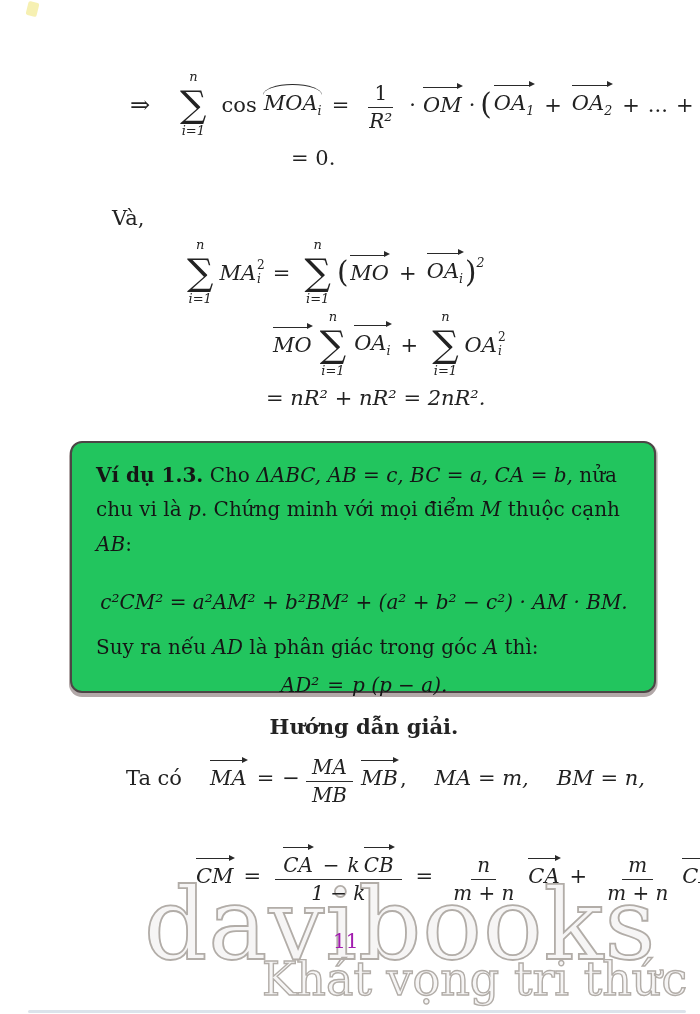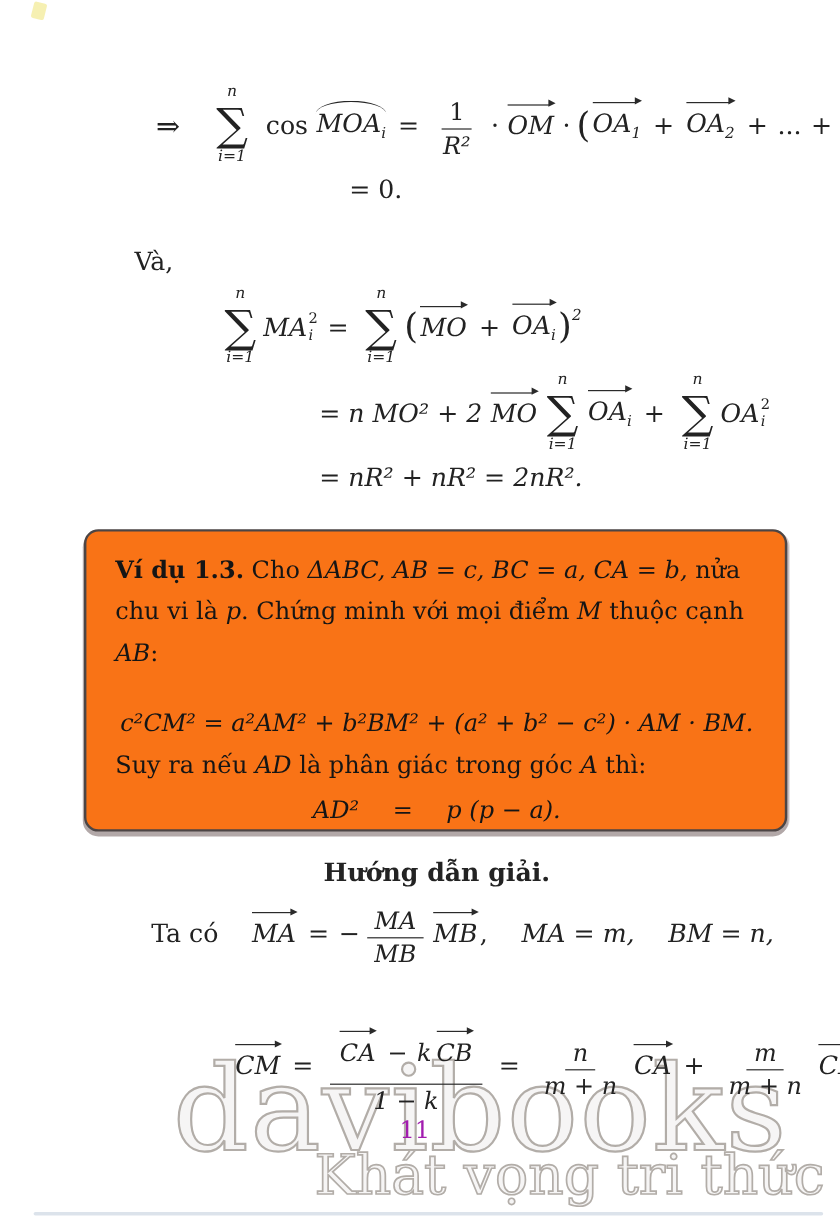--- a/index.html
+++ b/index.html
@@ -27,43 +27,43 @@
   .mxs { margin:0 5px; }
   .mfun { margin:0 5px 0 9px; }
   .implies { font-size:24px; margin-right:24px; }
   .gap { display:inline-block; width:28px; }
   .sum { display:inline-flex; flex-direction:column; align-items:center; line-height:1; margin:0 6px; }
   .sum .slim { font-size:13px; font-style:italic; line-height:1.15; }
   .sum .sigma { font-size:37px; font-style:normal; line-height:.95; padding:2px 0; }
   .frac { display:inline-flex; flex-direction:column; align-items:center; margin:0 6px; font-size:.95em; line-height:1.3; }
   .frac .num { display:flex; align-items:center; justify-content:center; padding:7px 6px 0; border-bottom:1.5px solid #2b2b2b; }
   .frac .den { padding:1px 6px 0; }
-  .vec { position:relative; display:inline-block; margin:12px 2px; }
+  .vec { position:relative; display:inline-block; margin:0 2px; }
   .vec::before { content:""; position:absolute; left:0; right:4px; top:-6px; border-top:1.4px solid #2a2a2a; }
   .vec::after { content:""; position:absolute; right:-4px; top:-9.5px; border:3.5px solid transparent; border-left:6.5px solid #2a2a2a; }
   .hat { position:relative; display:inline-block; padding:0 2px; }
   .hat::before { content:""; position:absolute; left:1px; right:2px; top:-7px; height:10px;
     border-top:1.7px solid #262626; border-radius:50% 50% 0 0 / 100% 100% 0 0; }
   .msub { font-size:.6em; font-style:italic; }
   .msup { font-size:.6em; position:relative; top:-10px; }
   .supsub { display:inline-flex; flex-direction:column; align-items:flex-start; font-size:.58em; line-height:1.1; vertical-align:-.45em; margin-left:1px; }
   .supsub .ss-sub { font-style:italic; }
   .supsub .ss-sup { font-style:normal; }
   .bigp { font-size:1.4em; font-style:normal; line-height:1; }
   
   .example-box {
     position:absolute; left:70px; top:441px; width:586px; height:252px; z-index:1;
-    background:#f97316; border:2px solid #4c4545; border-radius:12px;
+    background:#22c55e; border:2px solid #4c4545; border-radius:12px;
     box-shadow:0 3px 0 1px #b2a8a8, 2px 2px 0 0 #d8d0d0;
     padding:15px 22px 0 24px; font-size:20px; line-height:1.72; color:#151515;
   }
   .example-box .b { font-weight:bold; }
   .it { font-style:italic; }
   .center-f { text-align:center; font-style:italic; margin-top:24px; }
-  .frow { display:flex; align-items:center; justify-content:center; font-style:italic; margin-top:4px;gap:20px; }
+  .frow { display:flex; align-items:center; justify-content:center; font-style:italic; margin-top:4px; }
   
   .heading { position:absolute; left:0; top:714px; width:700px; text-align:center;
     font-weight:bold; font-size:21px; transform:translateX(14px); z-index:1; }
   
   .wm { position:absolute; z-index:0; color:rgba(180,175,170,0.12);
     -webkit-text-stroke:1.8px #b2ada8; font-family:"DejaVu Serif","Liberation Serif",serif; }
   .wm-brand { left:144px; top:878px; font-size:99px; line-height:.95; letter-spacing:1px; }
   .wm-slogan { left:262px; top:956px; font-size:46px; line-height:1; -webkit-text-stroke:1.4px #b2ada8; }
   .page-number { position:absolute; left:333px; top:929px; font-size:20px; color:#a21caf; z-index:2; }
 </style>
@@ -128,21 +128,20 @@
     </span>
     <span class="bigp">(</span>
     <span class="vec"><span>MO</span></span>
     <span class="mx up">+</span>
     <span class="vec"><span>OA</span><sub class="msub">i</sub></span>
     <span class="bigp">)</span>
     <span class="msup">2</span>
   </div>
 
   <div class="mrow" style="top:310px; left:266px;">
-    <span>= n MO² + 2</span>
     <span class="vec" style="margin-left:7px;"><span>MO</span></span>
     <span class="sum">
       <span class="slim">n</span>
       <span class="sigma">∑</span>
       <span class="slim">i=1</span>
     </span>
     <span class="vec"><span>OA</span><sub class="msub">i</sub></span>
     <span class="mx up">+</span>
     <span class="sum">
       <span class="slim">n</span>
@@ -158,21 +157,21 @@
 
   <div class="mrow" style="top:386px; left:266px;">
     <span>= nR² + nR² = 2nR².</span>
   </div>
 
   <div class="example-box">
     <div>
       <span class="b">Ví dụ 1.3.</span><span> Cho </span><span class="it">ΔABC, AB = c, BC = a, CA = b,</span><span> nửa chu vi là </span><span class="it">p</span><span>. Chứng minh với mọi điểm </span><span class="it">M</span><span> thuộc cạnh </span><span class="it">AB</span><span>:</span>
     </div>
     <div class="center-f">c²CM² = a²AM² + b²BM² + (a² + b² − c²) · AM · BM.</div>
-    <div style="">
+    <div style="margin-top:10px;">
       <span>Suy ra nếu </span><span class="it">AD</span><span> là phân giác trong góc </span><span class="it">A</span><span> thì:</span>
     </div>
     <div class="frow">
       <span>AD²</span>
       <span class="mx up">=</span>
       <span>p (p − a).</span>
     </div>
   </div>
 
   <div class="heading">Hướng dẫn giải.</div>

